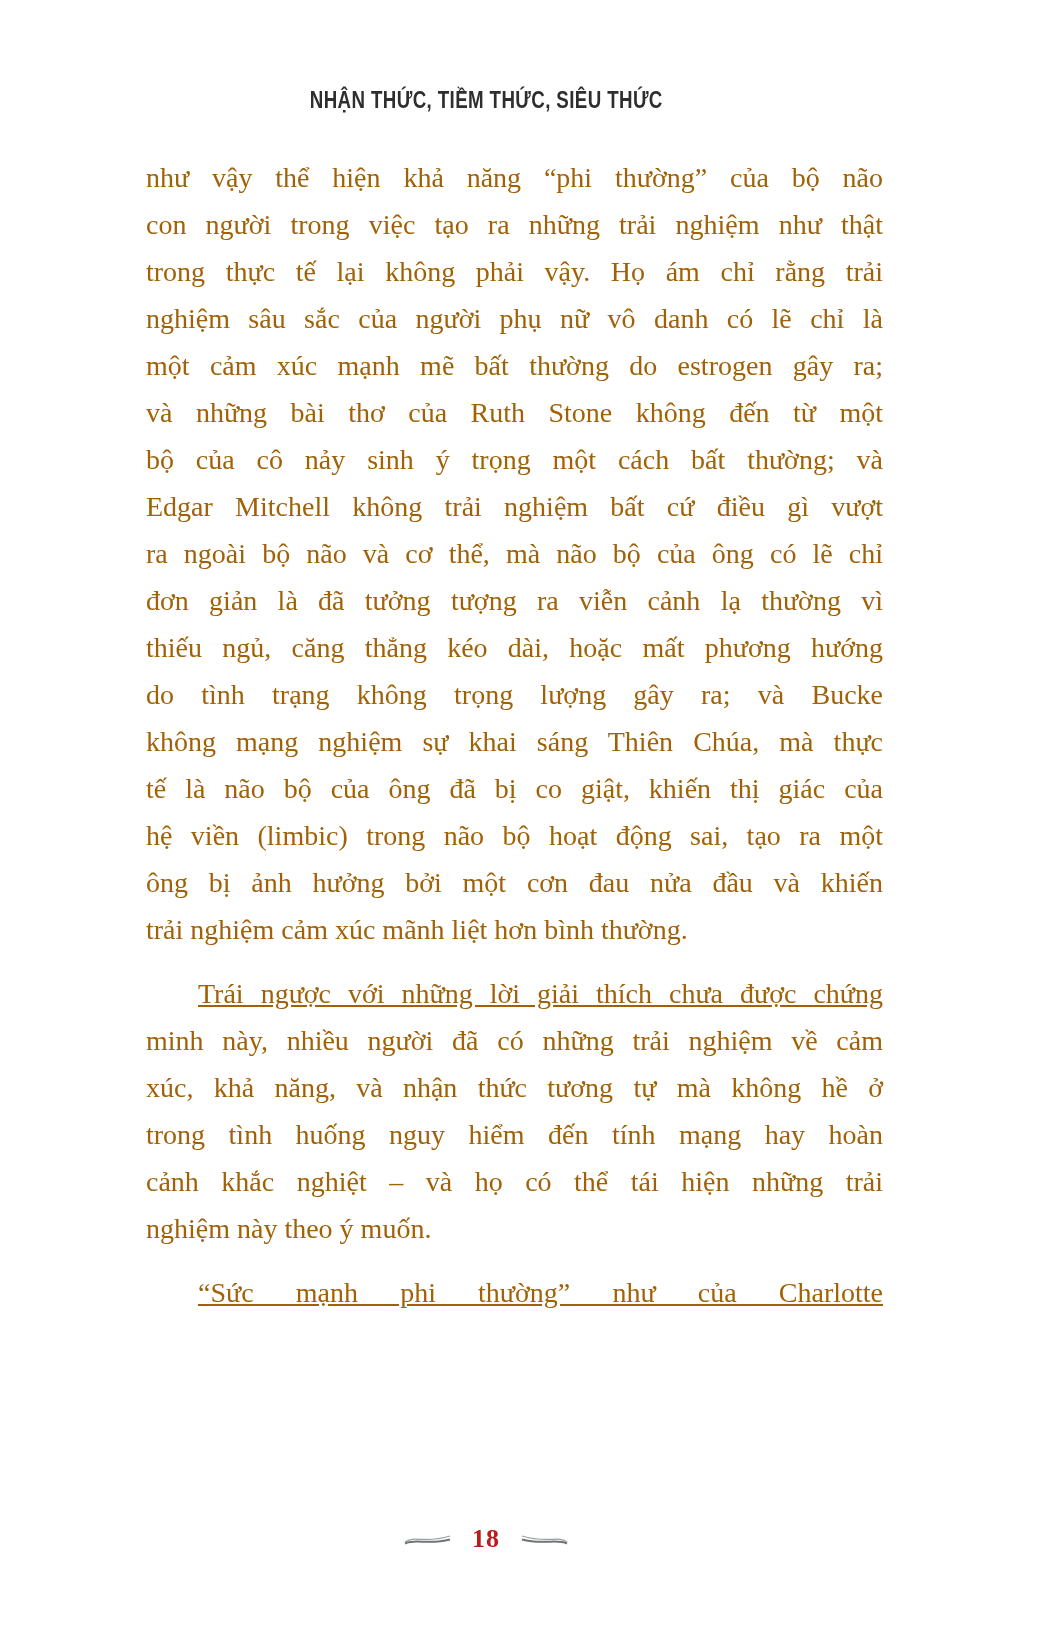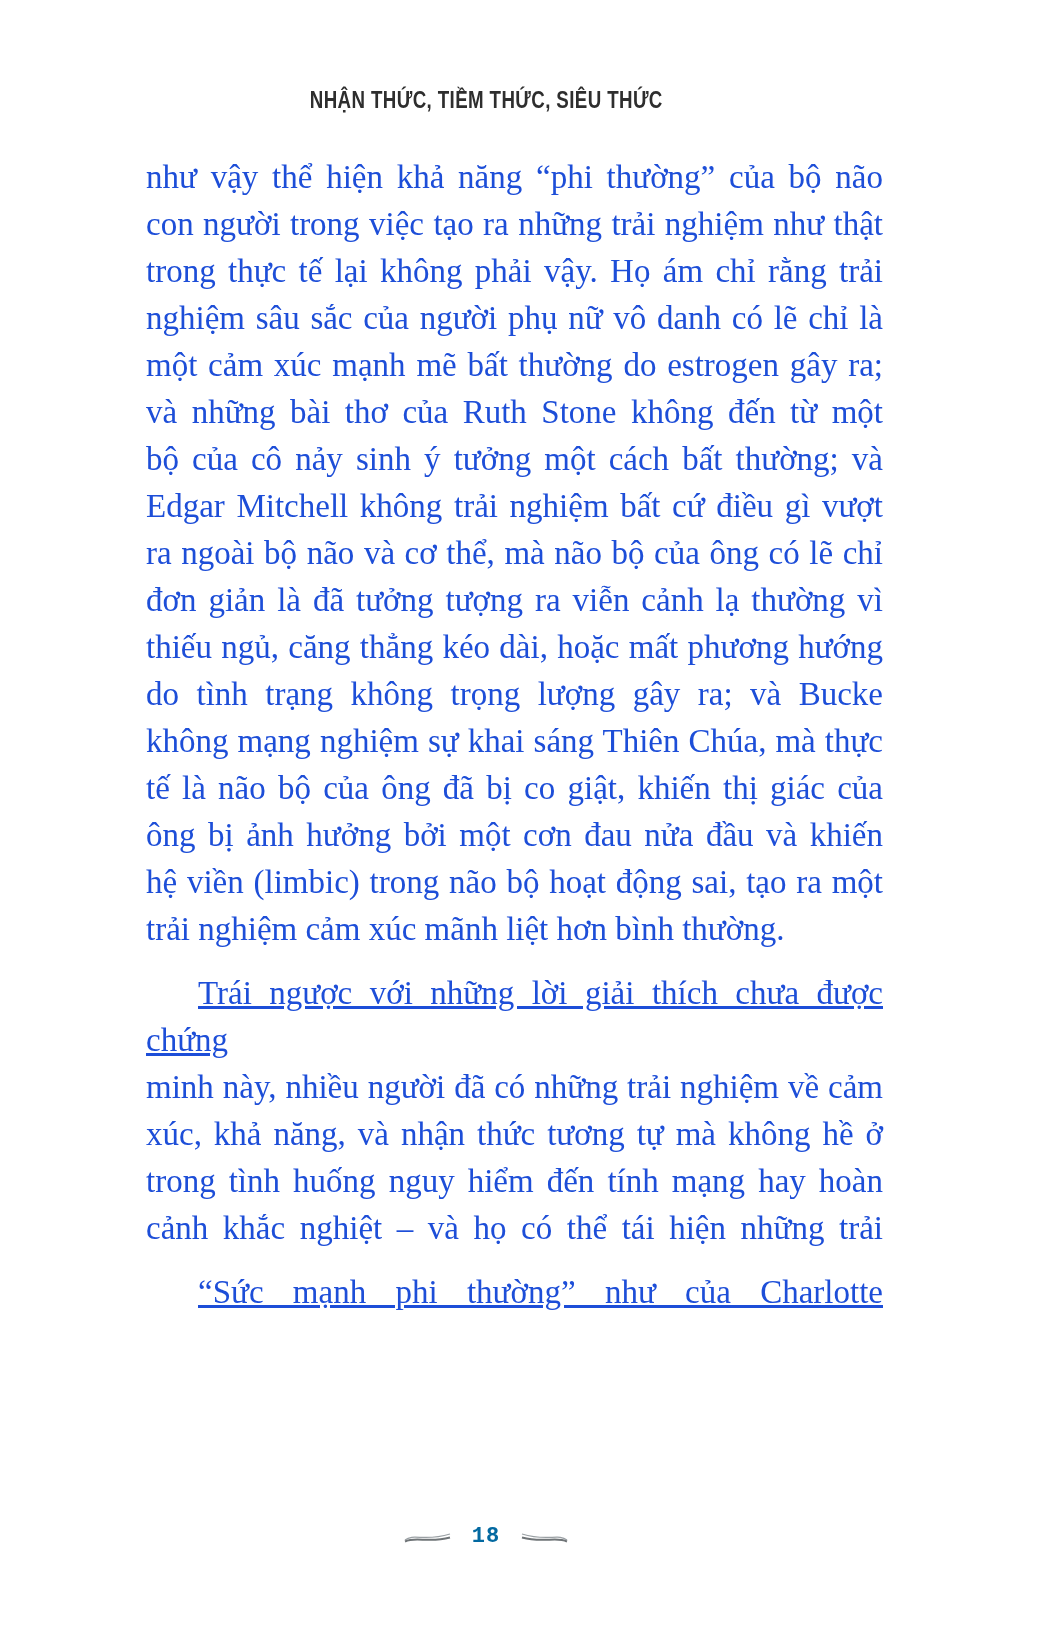--- a/index.html
+++ b/index.html
@@ -31,43 +31,43 @@
     white-space: nowrap;
   }
   .page-body {
     position: absolute;
     top: 154px;
     left: 146px;
     width: 737px;
   }
   .paragraph { margin: 0 0 17px 0; }
   .line {
-    font-size: 33px;
+    font-size: 28px;
     line-height: 47px;
     text-align: justify;
     text-align-last: justify;
-    color: #1d4ed8;
+    color: #a16207;
   }
   .line.last { text-align-last: left; }
   .line.indent { text-indent: 52px; text-decoration: underline; }
   .page-footer {
     position: absolute;
     top: 1524px;
     left: 0;
     width: 100%;
     display: flex;
     align-items: center;
     justify-content: center;
     gap: 20px;
   }
   .page-number {
-    font-family: Liberation Mono, monospace;
-    font-size: 22px;
+    font-family: Liberation Serif, serif;
+    font-size: 26px;
     font-weight: 600;
-    color: #0369a1;
+    color: #b91c1c;
     letter-spacing: 1px;
   }
   .ornament { display: block; }
 </style>
 </head>
 <body>
 
 <div class="page">
 
   <header class="running-header">
@@ -76,38 +76,39 @@
 
   <main class="page-body">
 
   <div class="paragraph">
         <div class="line">như vậy thể hiện khả năng “phi thường” của bộ não</div>
         <div class="line">con người trong việc tạo ra những trải nghiệm như thật</div>
         <div class="line">trong thực tế lại không phải vậy. Họ ám chỉ rằng trải</div>
         <div class="line">nghiệm sâu sắc của người phụ nữ vô danh có lẽ chỉ là</div>
         <div class="line">một cảm xúc mạnh mẽ bất thường do estrogen gây ra;</div>
         <div class="line">và những bài thơ của Ruth Stone không đến từ một</div>
-        <div class="line">bộ của cô nảy sinh ý tưởng một cách bất thường; và</div>
+        <div class="line">bộ của cô nảy sinh ý trọng một cách bất thường; và</div>
         <div class="line">Edgar Mitchell không trải nghiệm bất cứ điều gì vượt</div>
         <div class="line">ra ngoài bộ não và cơ thể, mà não bộ của ông có lẽ chỉ</div>
         <div class="line">đơn giản là đã tưởng tượng ra viễn cảnh lạ thường vì</div>
         <div class="line">thiếu ngủ, căng thẳng kéo dài, hoặc mất phương hướng</div>
         <div class="line">do tình trạng không trọng lượng gây ra; và Bucke</div>
         <div class="line">không mạng nghiệm sự khai sáng Thiên Chúa, mà thực</div>
         <div class="line">tế là não bộ của ông đã bị co giật, khiến thị giác của</div>
+        <div class="line">hệ viền (limbic) trong não bộ hoạt động sai, tạo ra một</div>
         <div class="line">ông bị ảnh hưởng bởi một cơn đau nửa đầu và khiến</div>
-        <div class="line">hệ viền (limbic) trong não bộ hoạt động sai, tạo ra một</div>
         <div class="line last">trải nghiệm cảm xúc mãnh liệt hơn bình thường.</div>
       </div>
       <div class="paragraph">
         <div class="line indent">Trái ngược với những lời giải thích chưa được chứng</div>
         <div class="line">minh này, nhiều người đã có những trải nghiệm về cảm</div>
         <div class="line">xúc, khả năng, và nhận thức tương tự mà không hề ở</div>
         <div class="line">trong tình huống nguy hiểm đến tính mạng hay hoàn</div>
         <div class="line">cảnh khắc nghiệt – và họ có thể tái hiện những trải</div>
+        <div class="line last">nghiệm này theo ý muốn.</div>
       </div>
       <div class="paragraph">
         <div class="line indent">“Sức mạnh phi thường” như của Charlotte</div>
       </div>
     </main>
 
   <footer class="page-footer">
     <svg class="ornament" width="48" height="14" viewBox="0 0 48 14" aria-hidden="true">
       <path d="M1 10 C 10 3, 20 12, 46 4" fill="none" stroke="#9aa0a4" stroke-width="1.2"></path>
       <path d="M1 11.5 C 12 6, 24 13.5, 46 7.5" fill="none" stroke="#6f7477" stroke-width="2"></path>

